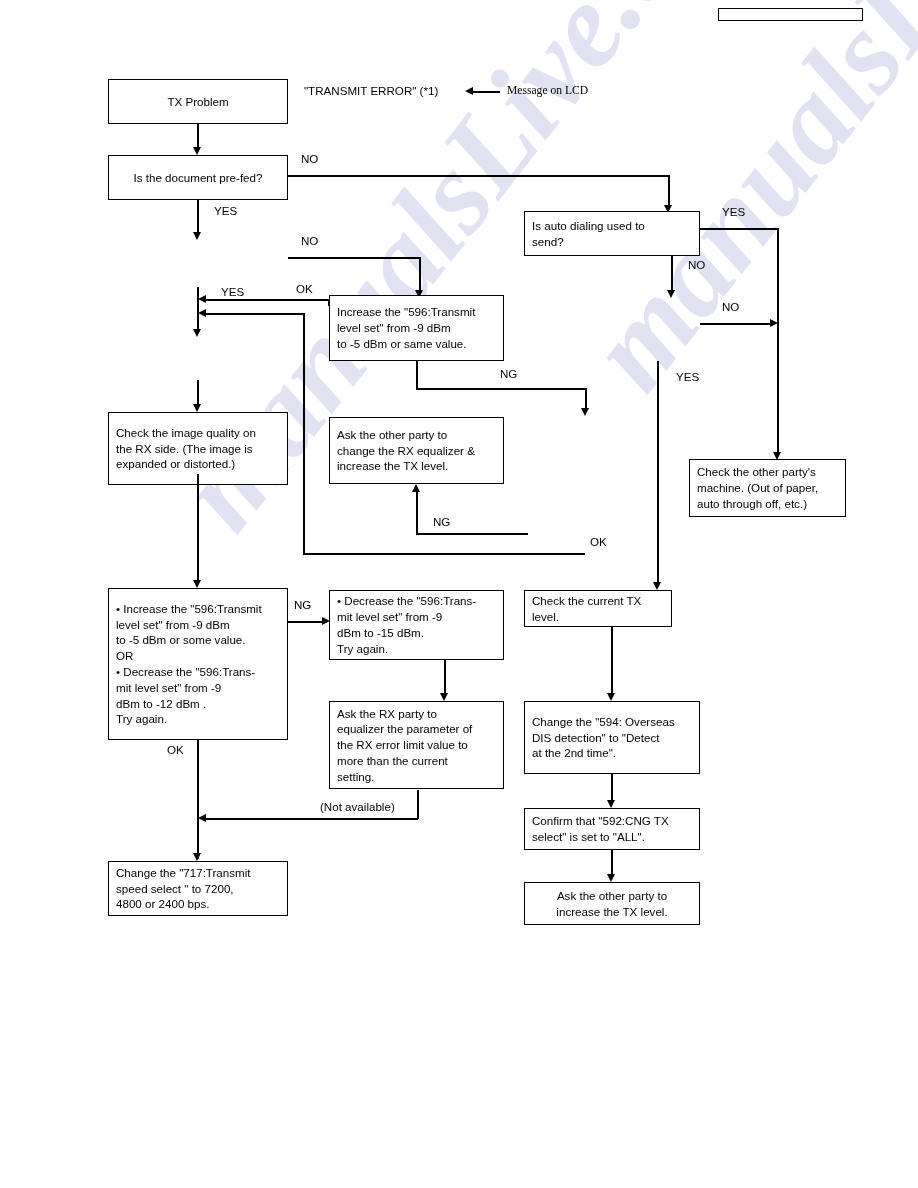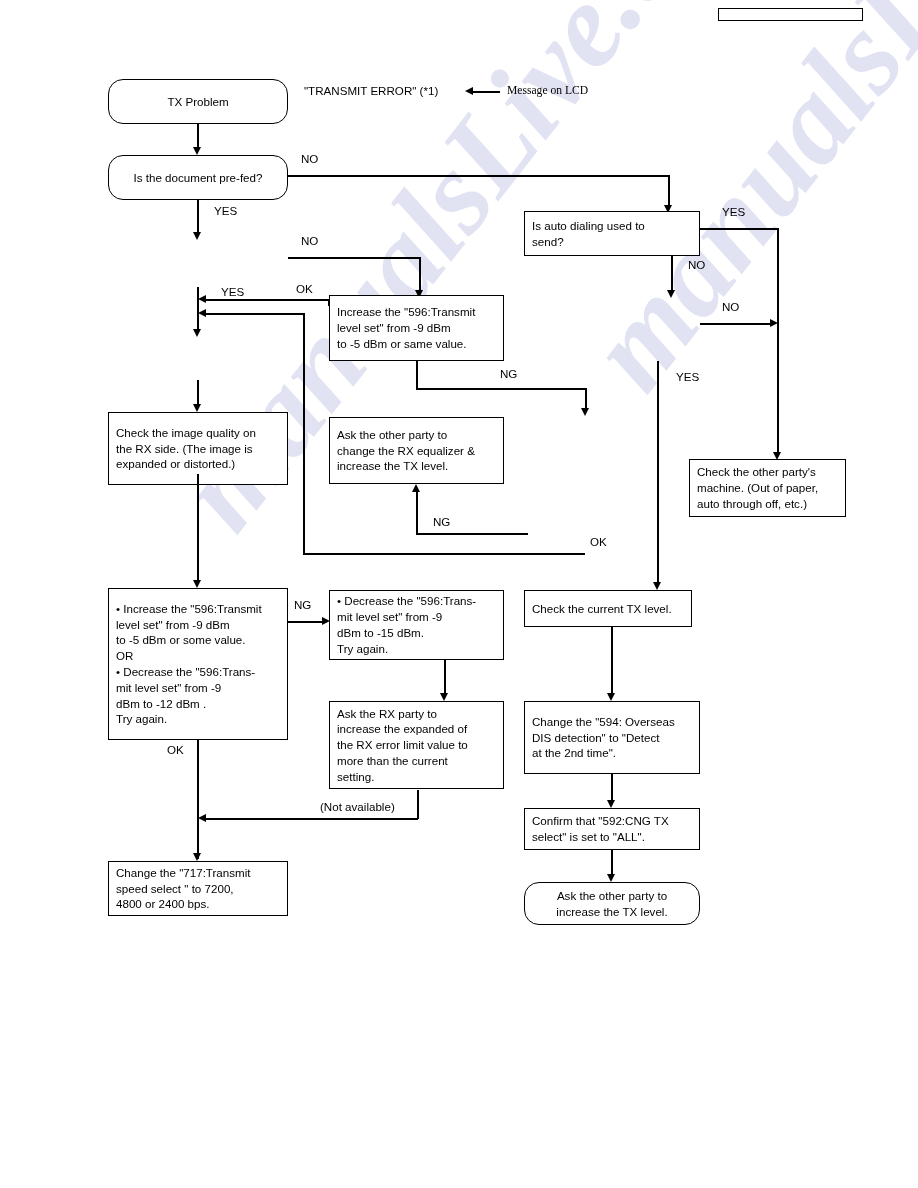--- a/index.html
+++ b/index.html
@@ -34,21 +34,21 @@
     position:absolute;
     box-sizing:border-box;
     border:1.6px solid #000;
     background:#fff;
     font-size:11.6px;
     line-height:1.36;
     color:#000;
     padding:5px 7px;
     white-space:pre-line;
   }
-  .box.center{display:flex;align-items:center;justify-content:center;text-align:center;border-radius:15px;}
+  .box.center{display:flex;align-items:center;justify-content:center;text-align:center;}
   .box.left{display:flex;align-items:center;justify-content:flex-start;text-align:left;}
   .box.bullet{display:flex;align-items:center;justify-content:flex-start;text-align:left;}
 
   .emptybox{
     position:absolute;
     box-sizing:border-box;
     border:1.5px solid #000;
     background:#fff;
   }
 
@@ -186,21 +186,21 @@
 
   <div class="box bullet" style="left:329px;top:590px;width:175px;height:70px;">• Decrease the "596:Trans-
   mit level set" from -9
   dBm to -15 dBm.
   Try again.</div>
 
   <div class="ln v" style="left:444px;top:660px;height:37px;"></div>
   <div class="arrow arr-down" style="left:440px;top:693px;"></div>
 
   <div class="box left" style="left:329px;top:701px;width:175px;height:88px;">Ask the RX party to
-increase the  expanded of
+equalizer the  parameter of
 the RX error limit value to
 more than the current
 setting.</div>
 
   <div class="box left" style="left:524px;top:211px;width:176px;height:45px;">Is auto dialing used to
 send?</div>
 
   <div class="lbl" style="left:722px;top:206px;">YES</div>
   <div class="ln h" style="left:700px;top:228px;width:78px;"></div>
   <div class="ln v" style="left:777px;top:228px;height:228px;"></div>
@@ -216,21 +216,21 @@
   <div class="arrow arr-right" style="left:770px;top:319px;"></div>
 
   <div class="lbl" style="left:676px;top:371px;">YES</div>
   <div class="ln v" style="left:657px;top:361px;height:225px;"></div>
   <div class="arrow arr-down" style="left:653px;top:582px;"></div>
 
   <div class="box left" style="left:689px;top:459px;width:157px;height:58px;">Check the other party's
 machine. (Out of paper,
 auto through off, etc.)</div>
 
-  <div class="box left" style="left:524px;top:590px;width:168px;height:37px;">Check the current TX level.</div>
+  <div class="box left" style="left:524px;top:590px;width:148px;height:37px;">Check the current TX level.</div>
 
   <div class="ln v" style="left:611px;top:627px;height:70px;"></div>
   <div class="arrow arr-down" style="left:607px;top:693px;"></div>
 
   <div class="box left" style="left:524px;top:701px;width:176px;height:73px;">Change the "594: Overseas
 DIS detection" to "Detect
 at the 2nd time".</div>
 
   <div class="ln v" style="left:611px;top:774px;height:30px;"></div>
   <div class="arrow arr-down" style="left:607px;top:800px;"></div>

